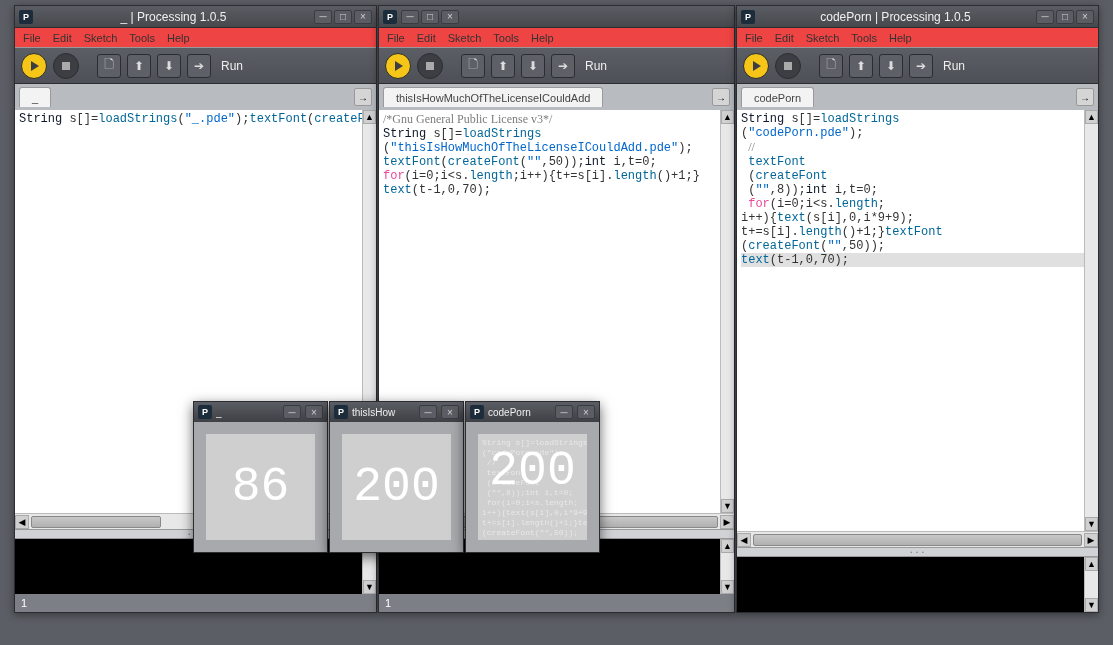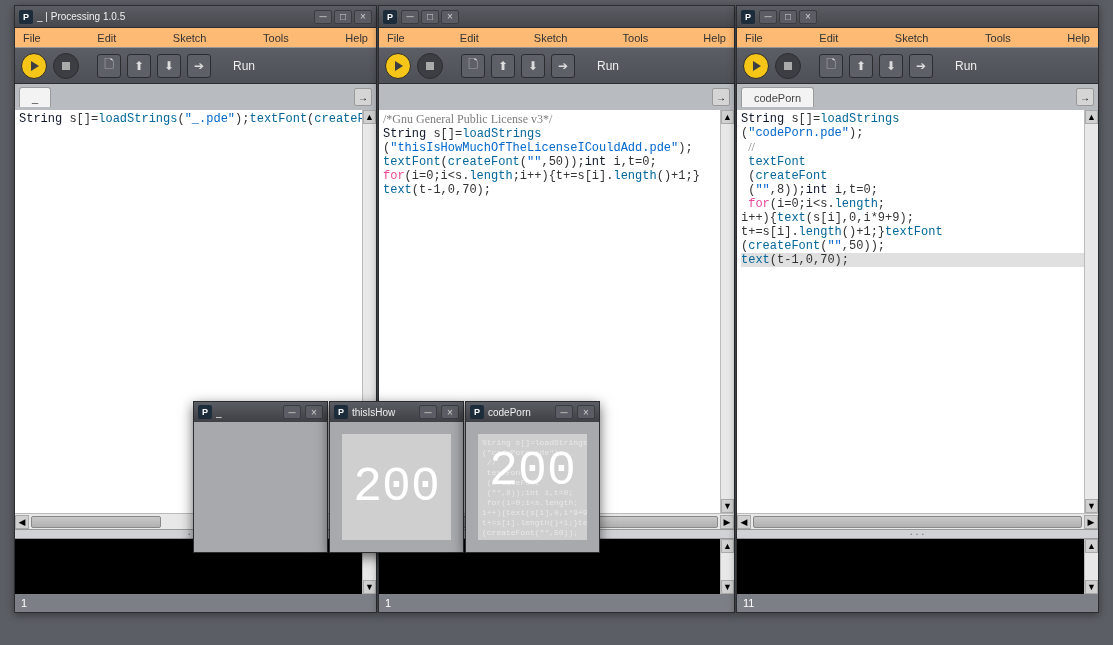--- a/index.html
+++ b/index.html
@@ -34,47 +34,47 @@
     background: #1d2c3a;
     border-radius: 2px;
     color: #fff;
     font-size: 9px;
     display: flex; align-items: center; justify-content: center;
     font-weight: bold;
   }
   .title-text {
     flex: 1;
     color: #f0f0f0;
-    font-size: 10px;
+    font-size: 12px;
+    text-align: center;
     white-space: nowrap;
     overflow: hidden;
     text-overflow: ellipsis;
   }
   .win-controls { display: flex; gap: 2px; }
   .win-btn {
     width: 18px; height: 14px;
     background: #5a5d63;
     border: 1px solid #3a3c40;
     border-radius: 2px;
     color: #d0d0d0;
     display: flex; align-items: center; justify-content: center;
     font-size: 10px;
     cursor: pointer;
   }
   .menubar {
     height: 20px;
-    background: #fdba74;
+    background: #ef4444;
     display: flex;
     align-items: center;
     gap: 12px;
     padding: 4px 8px;
     font-size: 11px;
     color: #333;
     border-bottom: 1px solid #999;
-    justify-content: space-between;
   }
   .menu-item { cursor: pointer; }
   .toolbar {
     height: 36px;
     background: linear-gradient(to bottom, #5b5e64, #4d5056);
     display: flex;
     align-items: center;
     padding: 0 6px;
     gap: 6px;
     border-bottom: 1px solid #2b2d30;
@@ -104,21 +104,21 @@
     border: 1px solid #2b2d30;
     border-radius: 3px;
     display: flex; align-items: center; justify-content: center;
     color: #ddd;
     font-size: 12px;
     cursor: pointer;
   }
   .tb-label {
     color: #eee;
     font-size: 12px;
-    margin-left: 16px;
+    margin-left: 4px;
   }
   .tabbar {
     height: 26px;
     background: #b8bbc0;
     display: flex;
     align-items: center;
     padding: 0 4px;
     position: relative;
   }
   .tab {
@@ -396,20 +396,21 @@
       </div>
     <div class="tb-square">
         <span>⬇</span>
       </div>
     <div class="tb-square">
         <span>➔</span>
       </div>
     <span class="tb-label">Run</span>
   </div>
   <div class="tabbar">
+    <div class="tab">thisIsHowMuchOfTheLicenseICouldAdd</div>
     <div class="tab-arrow">→</div>
   </div>
   <div class="editor">
     <div class="code"><span class="c">/*Gnu General Public License v3*/</span>
 <span class="t">String</span> s[]=<span class="n">loadStrings</span>
 (<span class="s">"thisIsHowMuchOfTheLicenseICouldAdd.pde"</span>);
 <span class="n">textFont</span>(<span class="n">createFont</span>(<span class="s">""</span>,50));<span class="t">int</span> i,t=0;
 <span class="k">for</span>(i=0;i&lt;s.<span class="n">length</span>;i++){t+=s[i].<span class="n">length</span>()+1;}
 <span class="n">text</span>(t-1,0,70);</div>
     <div class="v-scroll">
@@ -430,20 +431,21 @@
     </div>
   </div>
   <div class="statusbar">
     <span>1</span>
   </div>
 </div>
 
 <div class="ide-window" style="left:736px; top:5px; width:363px; height:608px;">
   <div class="titlebar">
     <div class="app-icon">P</div>
+    <div class="title-text">codePorn | Processing 1.0.5</div>
     <div class="win-controls">
       <div class="win-btn">─</div>
       <div class="win-btn">□</div>
       <div class="win-btn">×</div>
     </div>
   </div>
   <div class="menubar">
     <span class="menu-item">File</span>
     <span class="menu-item">Edit</span>
     <span class="menu-item">Sketch</span>
@@ -498,32 +500,30 @@
       <div class="h-arrow">▶</div>
     </div>
   </div>
   <div class="grip-area">• • •</div>
   <div class="console">
     <div class="v-scroll">
       <div class="v-arrow top">▲</div>
       <div class="v-arrow bot">▼</div>
     </div>
   </div>
-  <div class="statusbar">
-    <span>11</span>
-  </div>
 </div>
 
 <div class="out-window" style="left:193px; top:401px; width:135px; height:152px;">
   <div class="out-titlebar">
     <div class="app-icon">P</div>
     <div class="out-title">_</div>
     <div class="win-btn">─</div>
     <div class="win-btn">×</div>
   </div>
+  <div class="out-content">86</div>
 </div>
 
 <div class="out-window" style="left:329px; top:401px; width:135px; height:152px;">
   <div class="out-titlebar">
     <div class="app-icon">P</div>
     <div class="out-title">thisIsHow</div>
     <div class="win-btn">─</div>
     <div class="win-btn">×</div>
   </div>
   <div class="out-content">200</div>

